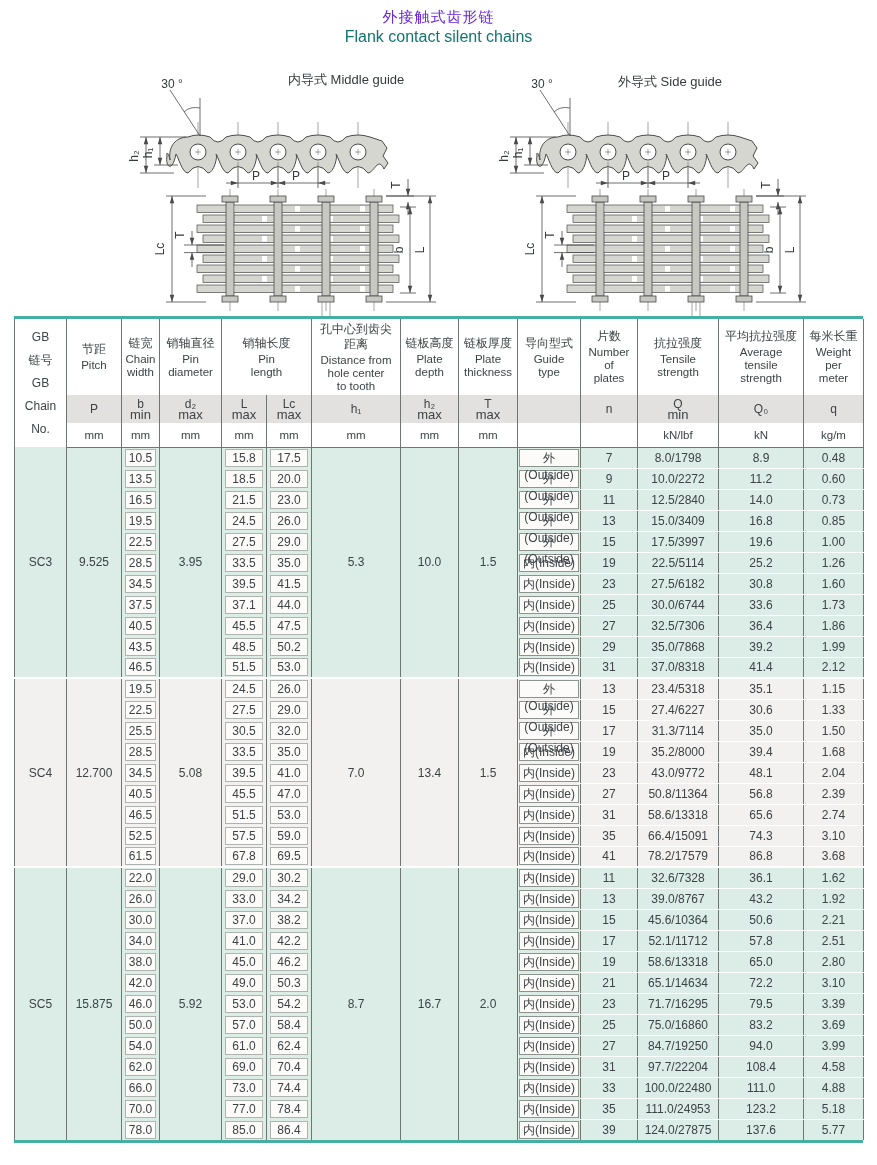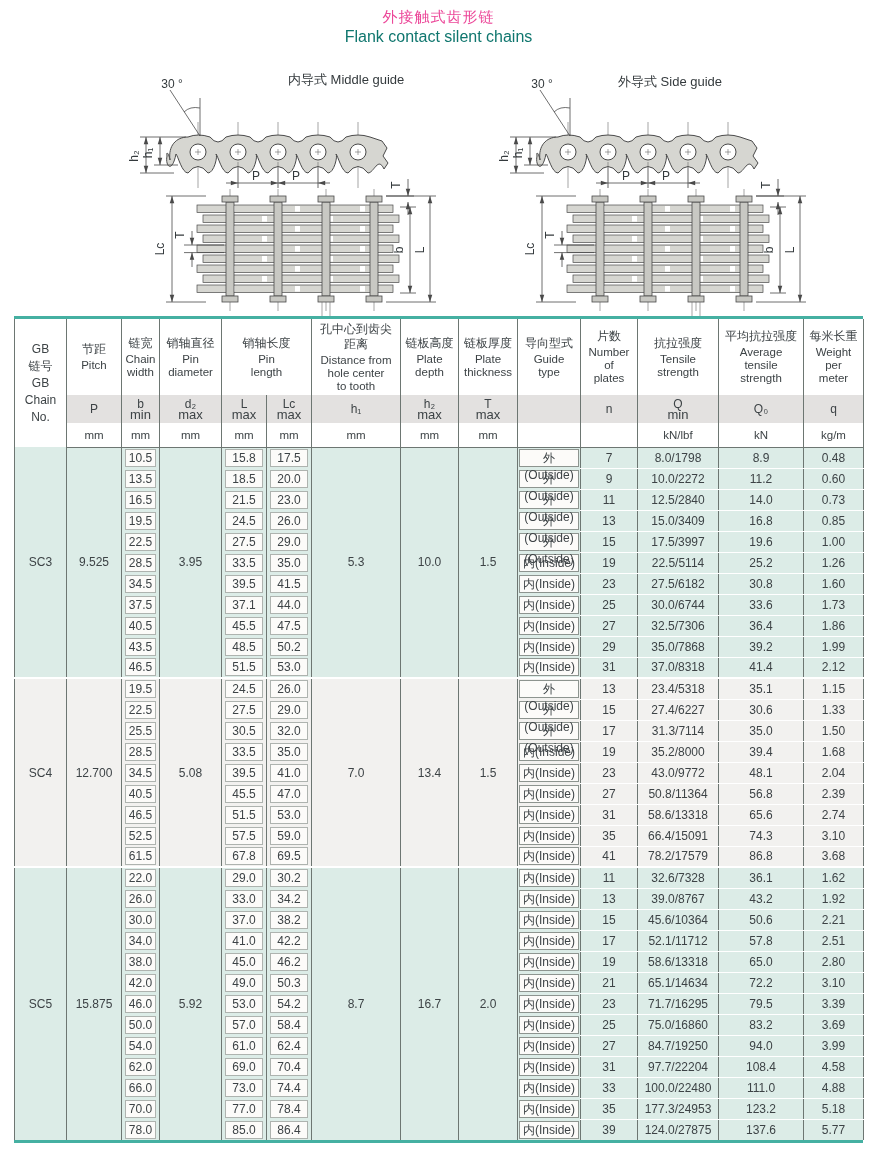--- a/index.html
+++ b/index.html
@@ -3,21 +3,21 @@
 <meta charset="utf-8">
 <style>
   * { margin:0; padding:0; box-sizing:border-box; }
   html,body { background:#fff; }
   .page {
     position:relative; width:877px; height:1165px; background:#ffffff;
     font-family:"Liberation Sans", sans-serif; color:#3d4346; overflow:hidden;
   }
   
   .title-block { position:absolute; top:8px; left:0; width:877px; text-align:center; }
-  .title-cn { font-size:15px; letter-spacing:1px; color:#ec4899; }
+  .title-cn { font-size:15px; letter-spacing:1px; color:#6d28d9; }
   .title-en { font-size:16px; color:#0f766e; margin-top:1px; }
 
   .diagram-title { position:absolute; font-size:13px; color:#343a3d; white-space:nowrap; }
   #dt-middle { left:288px; top:71px; }
   #dt-side   { left:618px; top:73px; }
 
   svg.diagram { position:absolute; overflow:visible; }
   #diagram-middle { left:90px;  top:60px; }
   #diagram-side   { left:460px; top:60px; }
   .chain-body { fill:#d6d6d1; stroke:#4a4a4a; stroke-width:1; }
@@ -39,21 +39,21 @@
   table.chain th, table.chain td {
     border-left:1px solid #6d7672; font-weight:normal; text-align:center;
     font-size:12px; color:#3d4346; padding:0;
   }
   table.chain th:first-child, table.chain td.row-lead { }
   tr.hdr-names th { height:76px; vertical-align:middle; background:#fff; }
   tr.hdr-syms  th { height:28px; background:#e3e1e0; vertical-align:middle; }
   tr.hdr-units th { height:24px; background:#fff; border-bottom:1px solid #6d7672; font-size:11.5px; }
   .hd-cn { font-size:12px; white-space:pre-line; line-height:15px; }
   .hd-en { font-size:11.5px; white-space:pre-line; line-height:13px; margin-top:2px; }
-  .gb-cell { white-space:pre-line; font-size:12px; line-height:17px; vertical-align:middle; }
+  .gb-cell { white-space:pre-line; font-size:12px; line-height:23px; vertical-align:middle; }
   .sym  { font-size:12px; line-height:12px; }
   .sub  { font-size:13px; line-height:10px; }
 
   tbody.sec-mint tr { background:#dcece7; }
   tbody.sec-gray tr { background:#f2f1ef; }
   tbody td { height:21px; }
   tbody.sep tr:first-child td { border-top:2px solid #ffffff; }
   td .box {
     background:#fcfbf9; border:1px solid #aeb3af; margin:1px 3px;
     height:18px; line-height:17px; font-size:12px;
@@ -1094,21 +1094,21 @@
             <td>
               <div class="box">77.0</div>
             </td>
             <td>
               <div class="box">78.4</div>
             </td>
             <td class="guide">
               <div class="box">内(Inside)</div>
             </td>
             <td class="plain">35</td>
-            <td class="plain">177.3/24953</td>
+            <td class="plain">111.0/24953</td>
             <td class="plain">123.2</td>
             <td class="plain">5.18</td>
           </tr>
           <tr>
             <td>
               <div class="box">78.0</div>
             </td>
             <td>
               <div class="box">85.0</div>
             </td>

